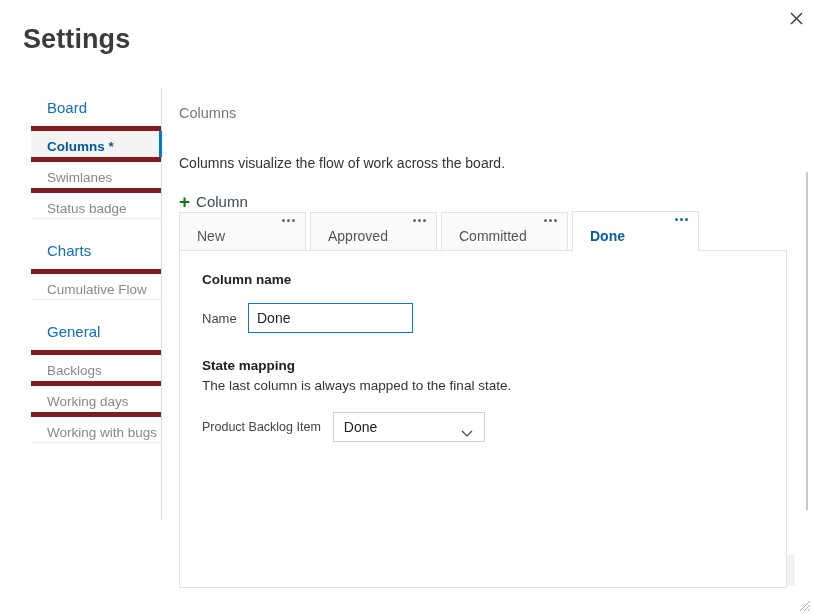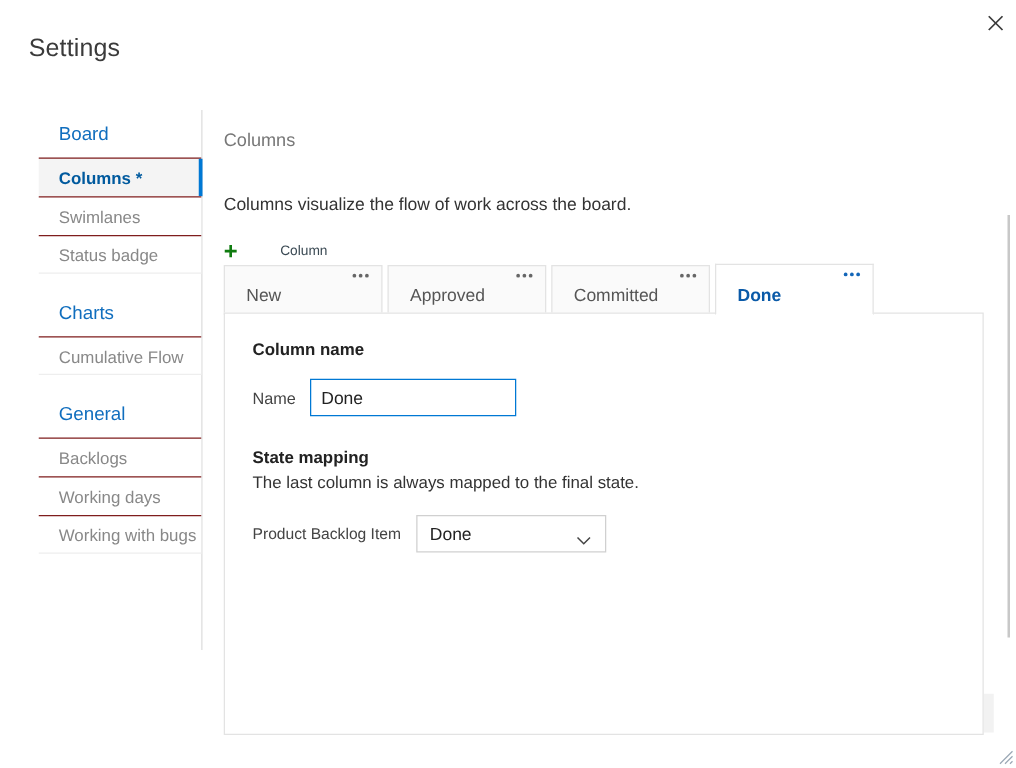--- a/index.html
+++ b/index.html
@@ -32,22 +32,22 @@
     border: none;
     padding: 0;
   }
   .close-btn svg { display: block; }
 
   
   .page-title {
     position: absolute;
     left: 23px;
     top: 22px;
-    font-size: 20px;
-    font-weight: 400;
+    font-size: 27px;
+    font-weight: 700;
     color: #3b3b3b;
     letter-spacing: 0.1px;
     line-height: 34px;
   }
 
   
   .sidebar {
     position: absolute;
     left: 0;
     top: 88px;
@@ -63,21 +63,21 @@
     padding: 10px 0 8px 16px;
     line-height: 20px;
   }
   .side-item {
     position: relative;
     font-size: 13.5px;
     color: #888888;
     height: 31px;
     line-height: 31px;
     padding-left: 16px;
-    border-top: 1px solid #7f1d1d;
+    border-top: 5px solid #7f1d1d;
     cursor: pointer;
     box-sizing: border-box;
     background: #ffffff;
   }
   .side-item.last-of-group { border-bottom: 1px solid #eeeeee; }
   .side-item.active {
     background: #f4f4f4;
     color: #005a9e;
     font-weight: bold;
     font-size: 13.5px;
@@ -123,24 +123,23 @@
   }
   .add-column .plus {
     color: #107c10;
     font-size: 19px;
     font-weight: 600;
     line-height: 19px;
     margin-right: 6px;
     display: inline-block;
   }
   .add-column .lbl {
-    font-size: 11px;
+    font-size: 15px;
     color: #3b4a54;
     line-height: 19px;
-    margin-left: 28px;
   }
 
   
   .tabs {
     position: absolute;
     left: 0;
     top: 122px;
     display: flex;
     align-items: flex-end;
     height: 42px;

